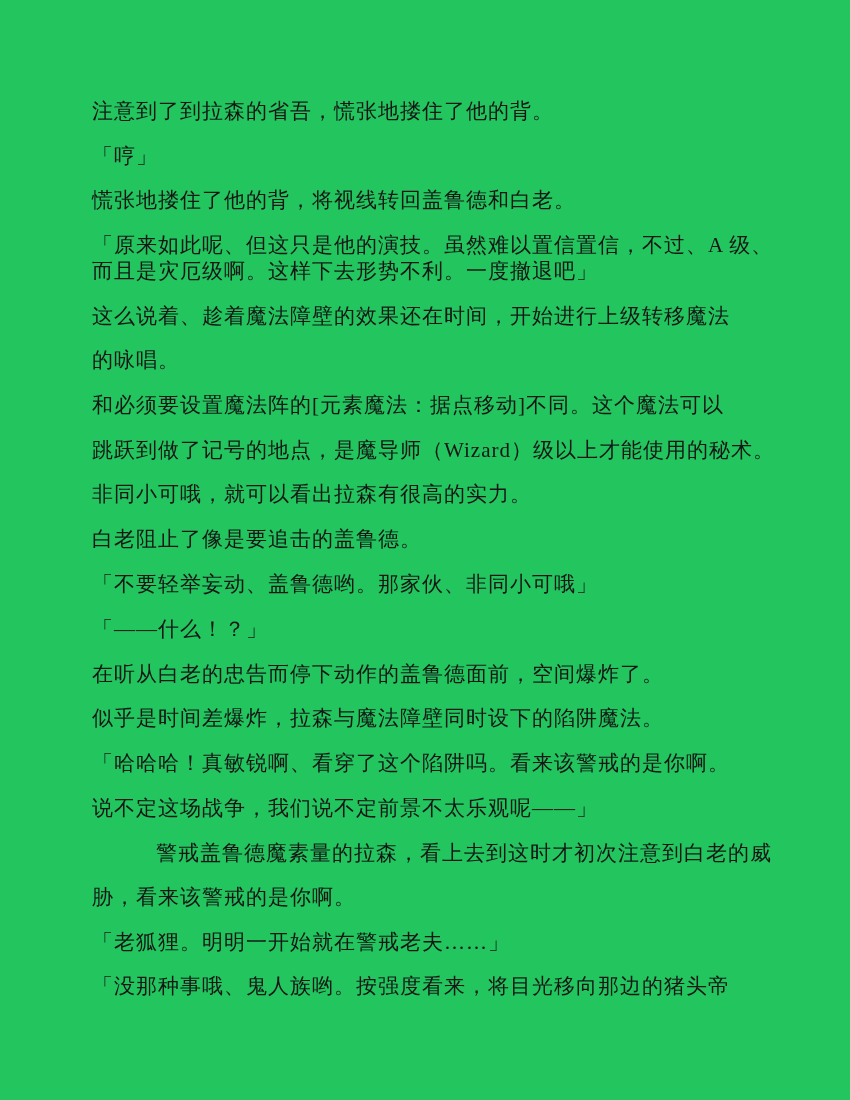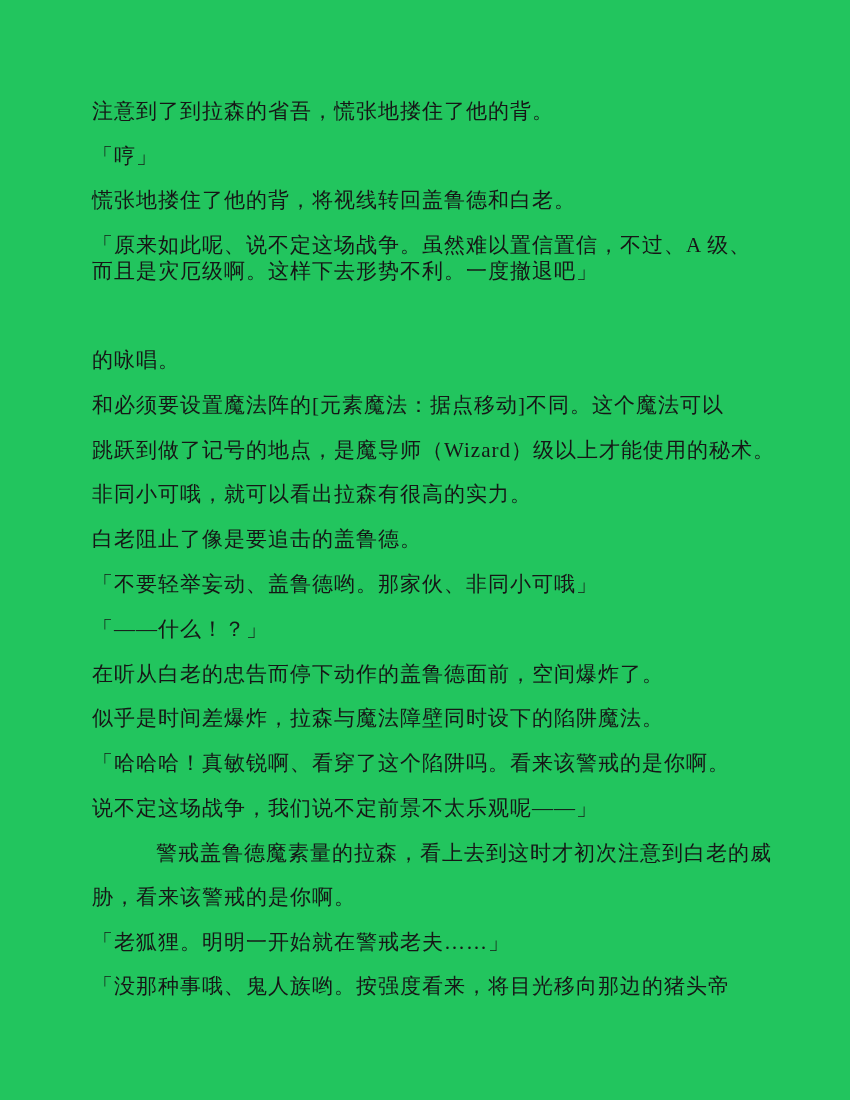--- a/index.html
+++ b/index.html
@@ -37,22 +37,23 @@
   }
 </style>
 </head>
 <body>
 
 <div class="page" style="background: #22c55e; color: rgb(22, 22, 22);">
   <div class="text-layer" id="text-layer">
       <div class="line" style="top: 99px;">注意到了到拉森的省吾，慌张地搂住了他的背。</div>
       <div class="line" style="top: 144px;">「哼」</div>
       <div class="line" style="top: 188px;">慌张地搂住了他的背，将视线转回盖鲁德和白老。</div>
-      <div class="line" style="top: 233px;">「原来如此呢、说不定这场战争。虽然难以置信置信，不过、A 级、</div>
+      <div class="line" style="top: 233px;">「原来如此呢、但这只是他的演技。虽然难以置信置信，不过、A 级、</div>
       <div class="line" style="top: 259px;">而且是灾厄级啊。这样下去形势不利。一度撤退吧」</div>
+      <div class="line" style="top: 304px;">这么说着、趁着魔法障壁的效果还在时间，开始进行上级转移魔法</div>
       <div class="line" style="top: 348px;">的咏唱。</div>
       <div class="line" style="top: 393px;">和必须要设置魔法阵的[元素魔法：据点移动]不同。这个魔法可以</div>
       <div class="line" style="top: 438px; text-align: center;">跳跃到做了记号的地点，是魔导师（Wizard）级以上才能使用的秘术。</div>
       <div class="line" style="top: 482px;">非同小可哦，就可以看出拉森有很高的实力。</div>
       <div class="line" style="top: 527px;">白老阻止了像是要追击的盖鲁德。</div>
       <div class="line" style="top: 572px;">「不要轻举妄动、盖鲁德哟。那家伙、非同小可哦」</div>
       <div class="line" style="top: 617px;">「——什么！？」</div>
       <div class="line" style="top: 662px;">在听从白老的忠告而停下动作的盖鲁德面前，空间爆炸了。</div>
       <div class="line" style="top: 706px;">似乎是时间差爆炸，拉森与魔法障壁同时设下的陷阱魔法。</div>
       <div class="line" style="top: 751px;">「哈哈哈！真敏锐啊、看穿了这个陷阱吗。看来该警戒的是你啊。</div>

